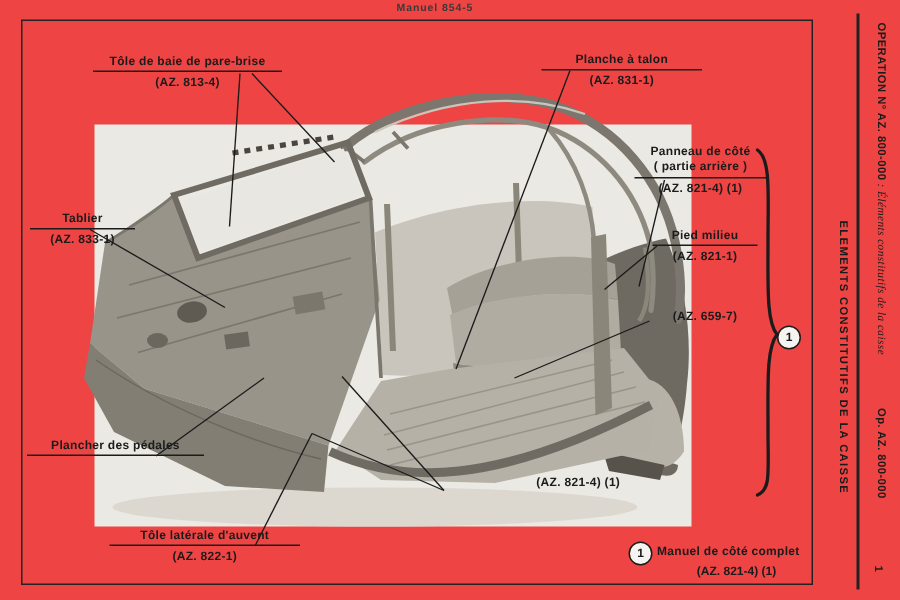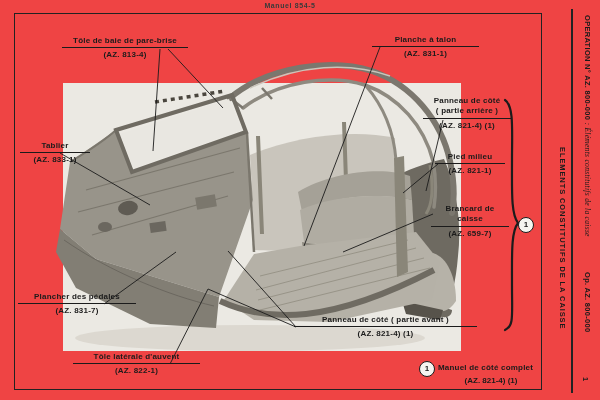--- a/index.html
+++ b/index.html
@@ -31,21 +31,21 @@
   #page-number{left:590px;top:377px;font-size:7.5px;}
   
   .label{
     position:absolute;text-align:center;font-weight:bold;font-size:8px;
     line-height:1.3;letter-spacing:.2px;color:#1b1b1b;
   }
   .label .t{display:block;border-bottom:1px solid #1b1b1b;padding:0 1px 1px;}
   .label .t0{display:block;padding:0 1px 0;}
   .label .code{display:block;padding-top:2px;}
   #label-tole-baie{left:62px;top:36px;width:126px;}
-  #label-planche-talon{left:372px;top:35px;width:107px;text-align:center;}
+  #label-planche-talon{left:361px;top:35px;width:107px;text-align:center;}
   #label-tablier{left:20px;top:141px;width:70px;}
   #label-panneau-arriere{left:423px;top:96px;width:88px;}
   #label-pied-milieu{left:435px;top:152px;width:70px;}
   #label-brancard{left:431px;top:204px;width:78px;}
   #label-plancher-pedales{left:18px;top:292px;width:118px;}
   #label-panneau-avant{left:294px;top:315px;width:183px;}
   #label-tole-laterale{left:73px;top:352px;width:127px;}
   
   .circle-ref{
     position:absolute;width:14px;height:14px;border:1.2px solid #1b1b1b;border-radius:50%;
@@ -155,29 +155,26 @@
   <div class="label" id="label-panneau-arriere">
     <span class="t0">Panneau de côté</span>
     <span class="t">( partie arrière )</span>
     <span class="code">(AZ. 821-4) (1)</span>
   </div>
   <div class="label" id="label-pied-milieu">
     <span class="t">Pied milieu</span>
     <span class="code">(AZ. 821-1)</span>
   </div>
   <div class="label" id="label-brancard">
-    <span class="t">Brancard de caisse</span>
     <span class="code">(AZ. 659-7)</span>
   </div>
   <div class="label" id="label-plancher-pedales">
     <span class="t">Plancher des pédales</span>
-    <span class="code">(AZ. 831-7)</span>
   </div>
   <div class="label" id="label-panneau-avant">
-    <span class="t">Panneau de côté ( partie avant )</span>
     <span class="code">(AZ. 821-4) (1)</span>
   </div>
   <div class="label" id="label-tole-laterale">
     <span class="t">Tôle latérale d'auvent</span>
     <span class="code">(AZ. 822-1)</span>
   </div>
 
   <div class="circle-ref" id="brace-ref">1</div>
   <div class="circle-ref" id="footnote-ref">1</div>
   <div id="footnote-text">Manuel de côté complet</div>

